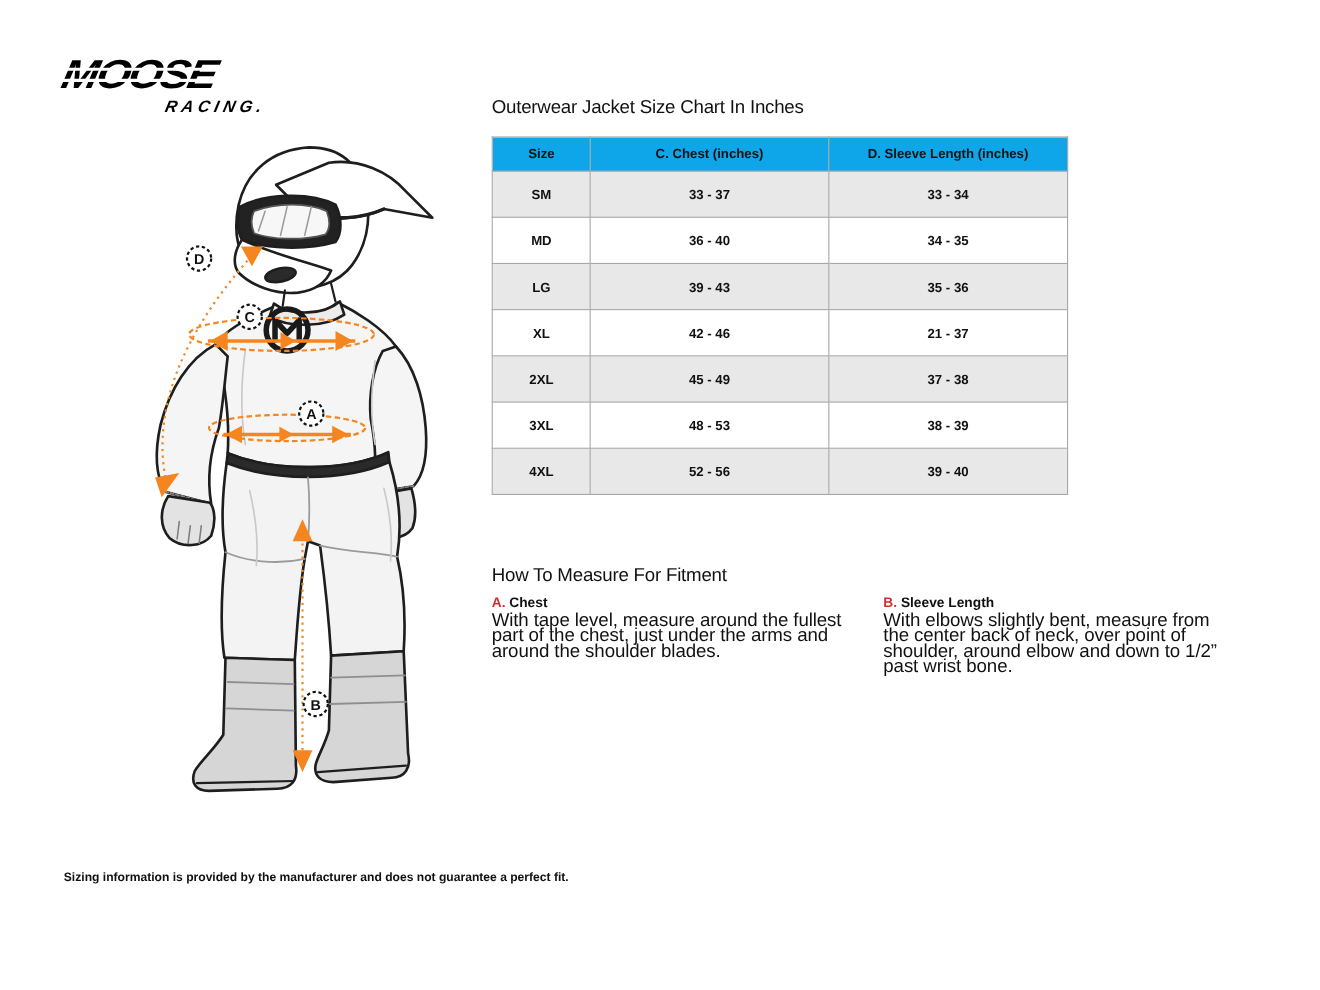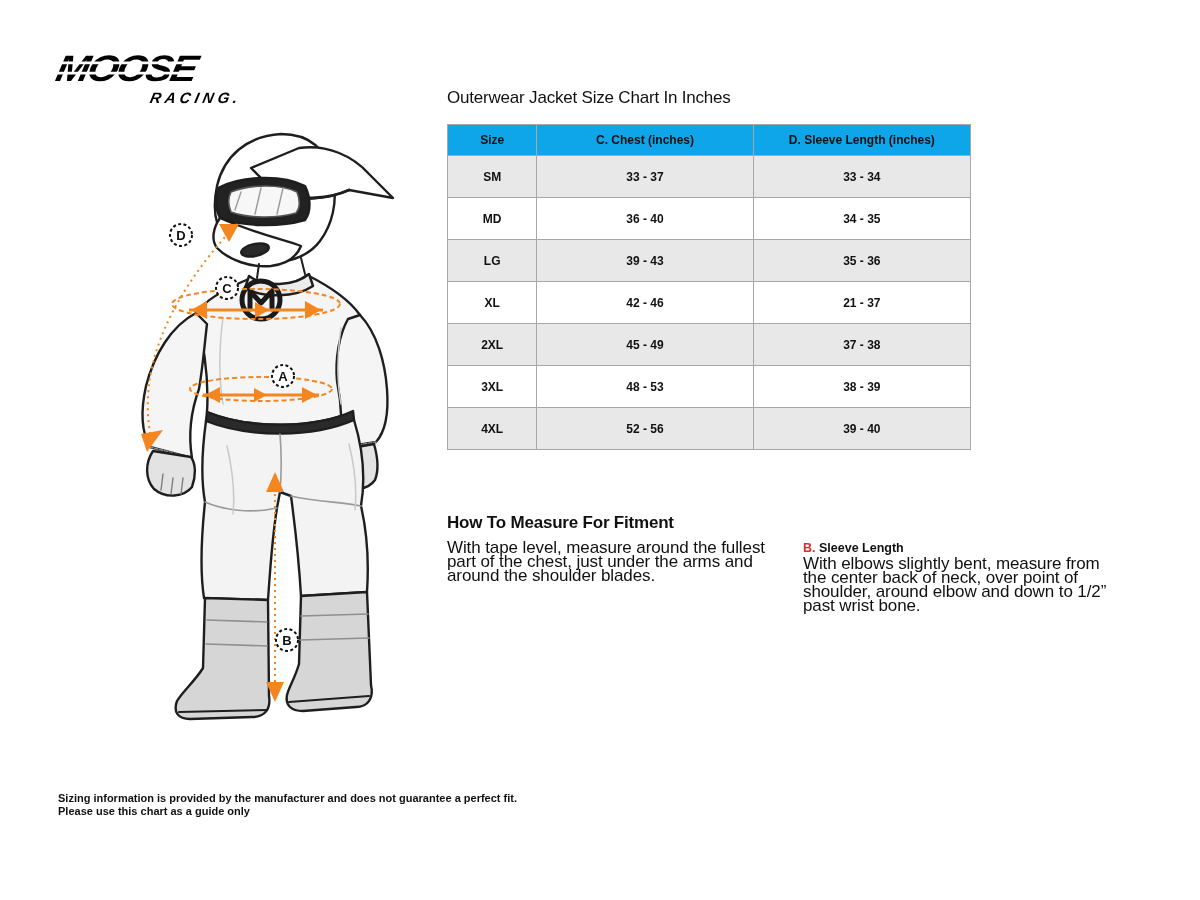--- a/index.html
+++ b/index.html
@@ -25,21 +25,21 @@
   .size-table{position:absolute;left:447px;top:124px;width:524px;border-collapse:collapse;
               font-size:12px;}
   .size-table th,.size-table td{border:1px solid #a8a8a8;text-align:center;padding:0;}
   .size-table th{height:30px;font-weight:700;background:#0ea5e9;}
   .size-table td{height:41px;font-weight:700;}
   .size-table tbody tr:nth-child(odd) td{background:#e8e8e8;}
   .size-table tbody tr:nth-child(even) td{background:#ffffff;}
   .col-size{width:89px;} .col-chest{width:217px;} .col-sleeve{width:218px;}
 
   
-  .measure-title{position:absolute;left:447px;top:513px;font-size:17px;font-weight:700;
+  .measure-title{position:absolute;left:447px;top:513px;font-size:17px;font-weight:400;
               letter-spacing:-.2px;margin:0;}
   .measure-item{position:absolute;top:541px;}
   .measure-item.item-a{left:447px;width:320px;}
   .measure-item.item-b{left:803px;width:318px;}
   .measure-head{font-size:12.5px;font-weight:700;margin-bottom:2px;}
   .measure-letter{color:#d32f2f;}
   .measure-text{font-size:17px;line-height:14px;margin:0;letter-spacing:-.1px;}
 
   
   .footer{position:absolute;left:58px;top:792px;font-size:11px;font-weight:700;
@@ -203,29 +203,32 @@
         <td>4XL</td>
         <td>52 - 56</td>
         <td>39 - 40</td>
       </tr>
     </tbody>
   </table>
 
   <h2 class="measure-title">How To Measure For Fitment</h2>
 
   <div class="measure-item item-a">
+    <div class="measure-head">
+      <span class="measure-letter">A.</span>
+      <span>Chest</span>
+    </div>
     <p class="measure-text">With tape level, measure around the fullest part of the chest, just under the arms and around the shoulder blades.</p>
   </div>
 
   <div class="measure-item item-b">
     <div class="measure-head">
       <span class="measure-letter">B.</span>
       <span>Sleeve Length</span>
     </div>
     <p class="measure-text">With elbows slightly bent, measure from the center back of neck, over point of shoulder, around elbow and down to 1/2” past wrist bone.</p>
   </div>
 
   <div class="footer">
     <div>Sizing information is provided by the manufacturer and does not guarantee a perfect fit.</div>
-    <div>Please use this chart as a guide only</div>
   </div>
 
 </div>
 
 </body></html>

